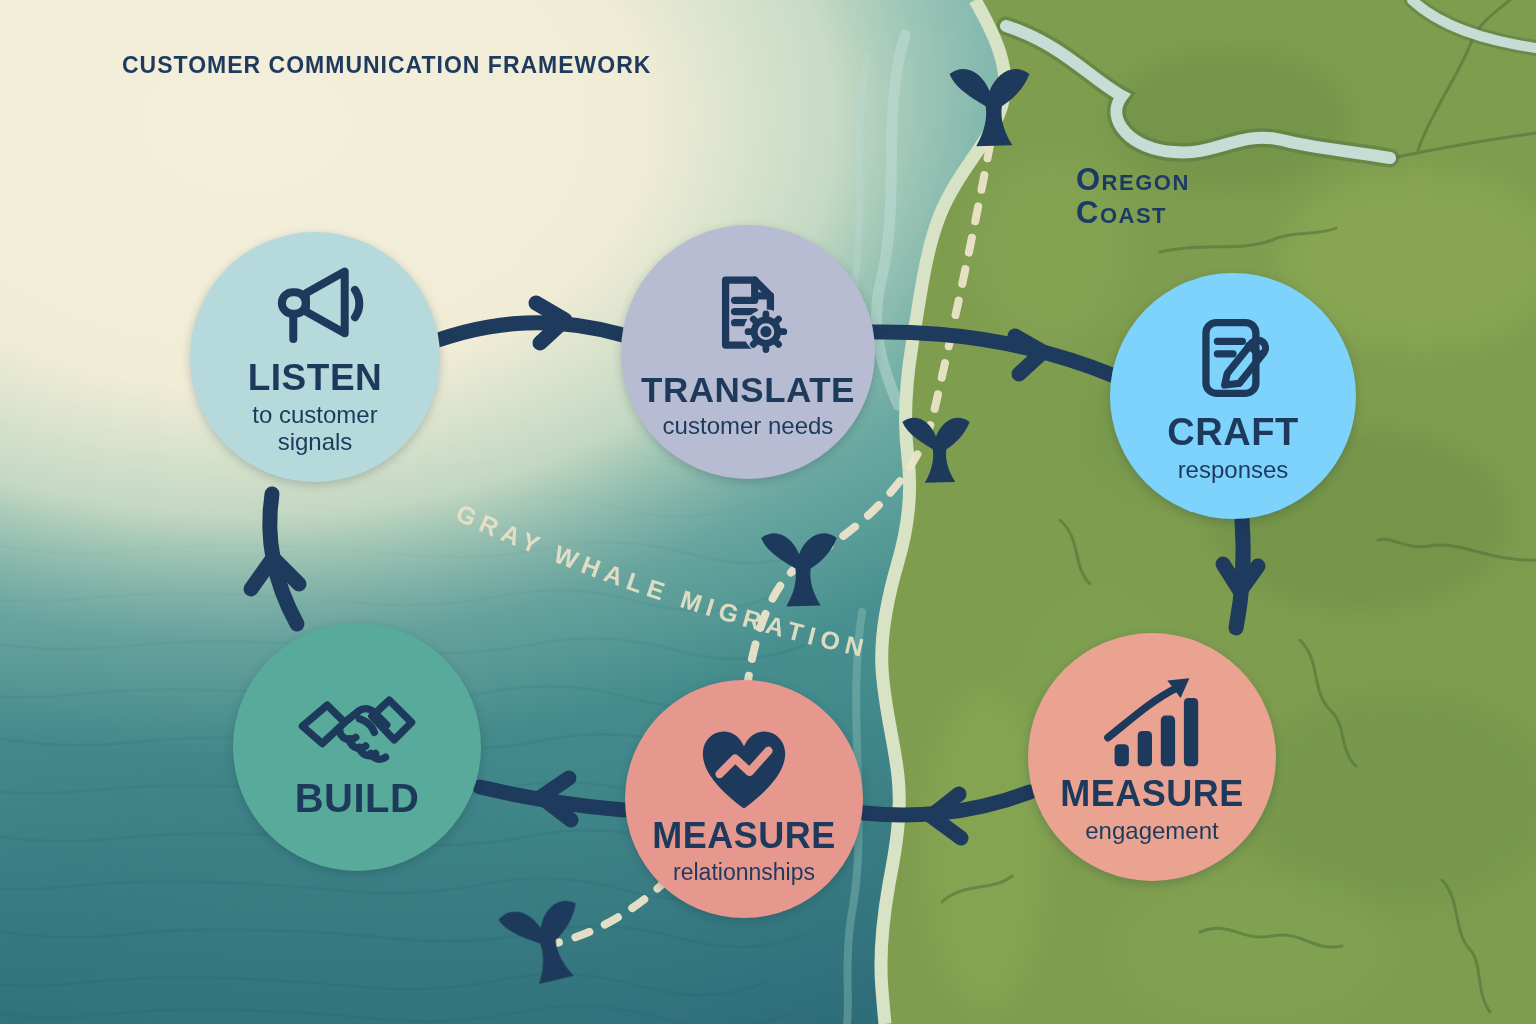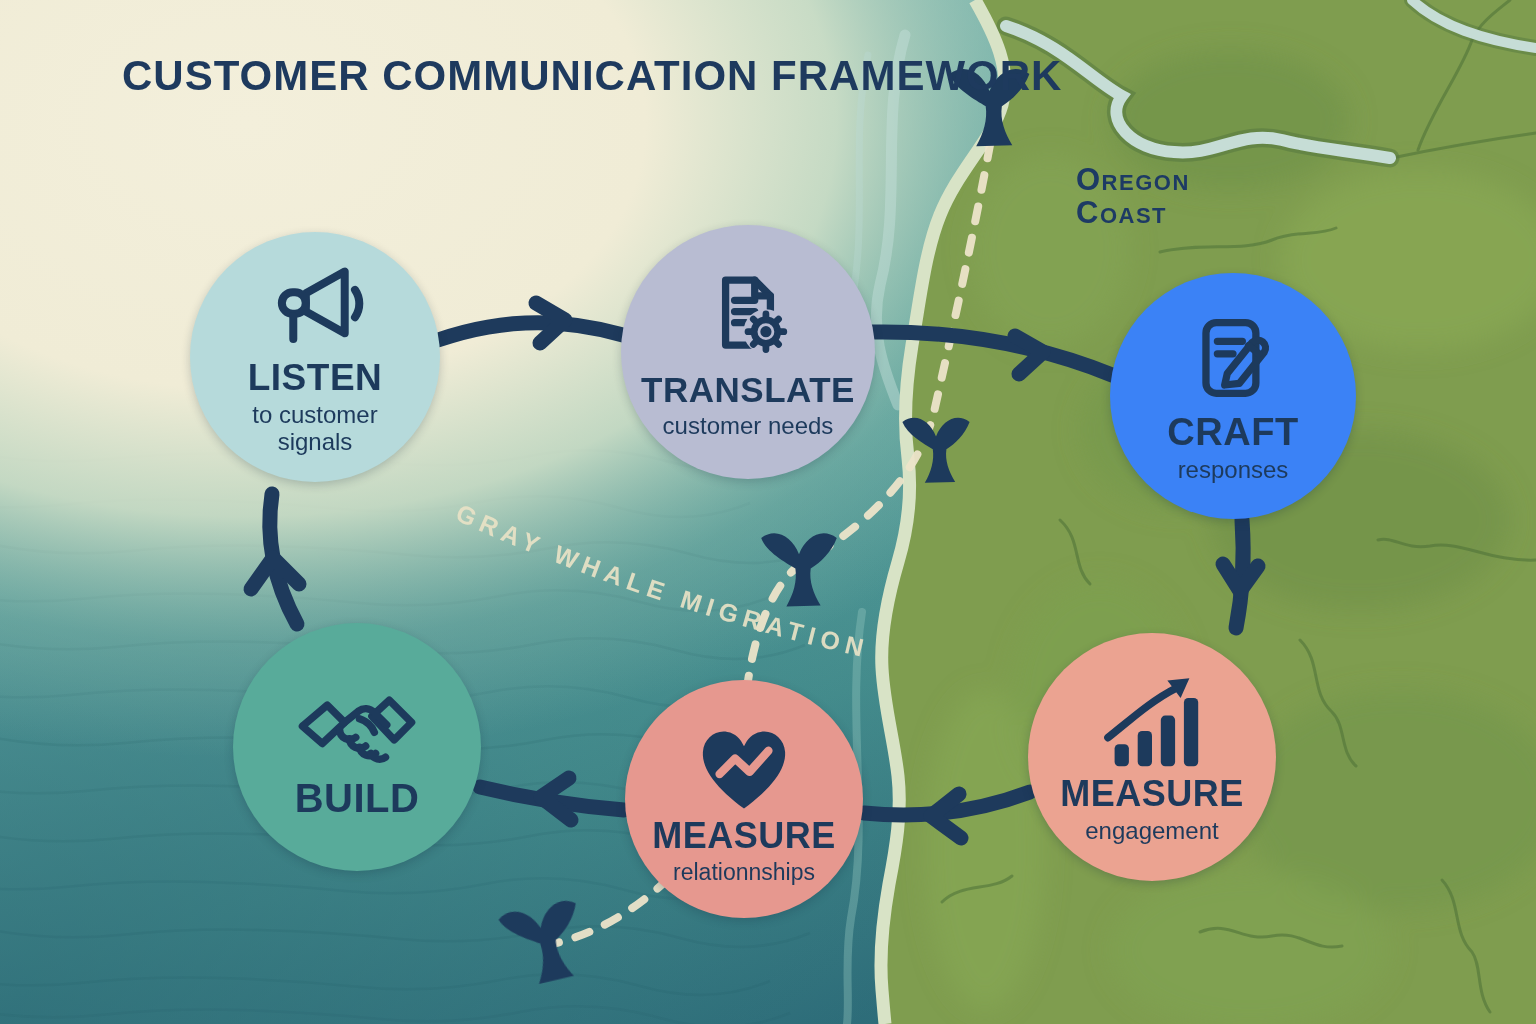--- a/index.html
+++ b/index.html
@@ -9,39 +9,39 @@
     background:#5ea6a2;
   }
   .stage svg.bg{position:absolute;inset:0;display:block;}
   
   .title-block{position:absolute;left:120px;top:40px;color:#1e3a5e;}
   .title-block h1{
     margin:0;font-size:102px;line-height:.98;font-weight:800;letter-spacing:3px;
     text-shadow:0 2px 0 rgba(20,40,70,.15);
   }
   .title-block h2{
-    margin:12px 0 0 2px;font-size:42px;font-weight:800;letter-spacing:1px;
+    margin:12px 0 0 2px;font-size:23px;font-weight:800;letter-spacing:1px;
   }
   
   .region-label{
     position:absolute;left:1076px;top:164px;color:#1d3a64;font-weight:800;
     font-size:31px;line-height:1.05;letter-spacing:1.5px;font-variant:small-caps;
   }
   
   .node{
     position:absolute;border-radius:50%;display:flex;flex-direction:column;
     align-items:center;justify-content:center;text-align:center;color:#1d3a5c;
     box-shadow:0 3px 10px rgba(18,40,60,.22);
   }
   .node .icon{flex:0 0 auto;}
   .node-title{font-weight:800;letter-spacing:.5px;margin-top:2px;}
   .node-sub{white-space:pre-line;line-height:1.12;margin-top:3px;font-weight:400;}
   #node-listen   {left:190px;top:232px;width:250px;height:250px;background:#b6dadb;}
   #node-translate{left:621px;top:225px;width:254px;height:254px;background:#b8bcd2;}
-  #node-craft    {left:1110px;top:273px;width:246px;height:246px;background:#3b82f6;}
+  #node-craft    {left:1110px;top:273px;width:246px;height:246px;background:#7dd3fc;}
   #node-measure-engagement{left:1028px;top:633px;width:248px;height:248px;background:#eba391;}
   #node-measure-relationships{left:625px;top:680px;width:238px;height:238px;background:#e6988f;}
   #node-build    {left:233px;top:623px;width:248px;height:248px;background:#58ab9a;gap:8px;}
   #node-listen .node-title{font-size:37px;}
   #node-translate .node-title{font-size:35px;}
   #node-craft .node-title{font-size:38px;}
   #node-measure-engagement .node-title,#node-measure-relationships .node-title{font-size:36px;}
   #node-build .node-title{font-size:40px;}
   .node-sub{font-size:24px;}
   #node-measure-relationships .node-sub{font-size:23px;}

